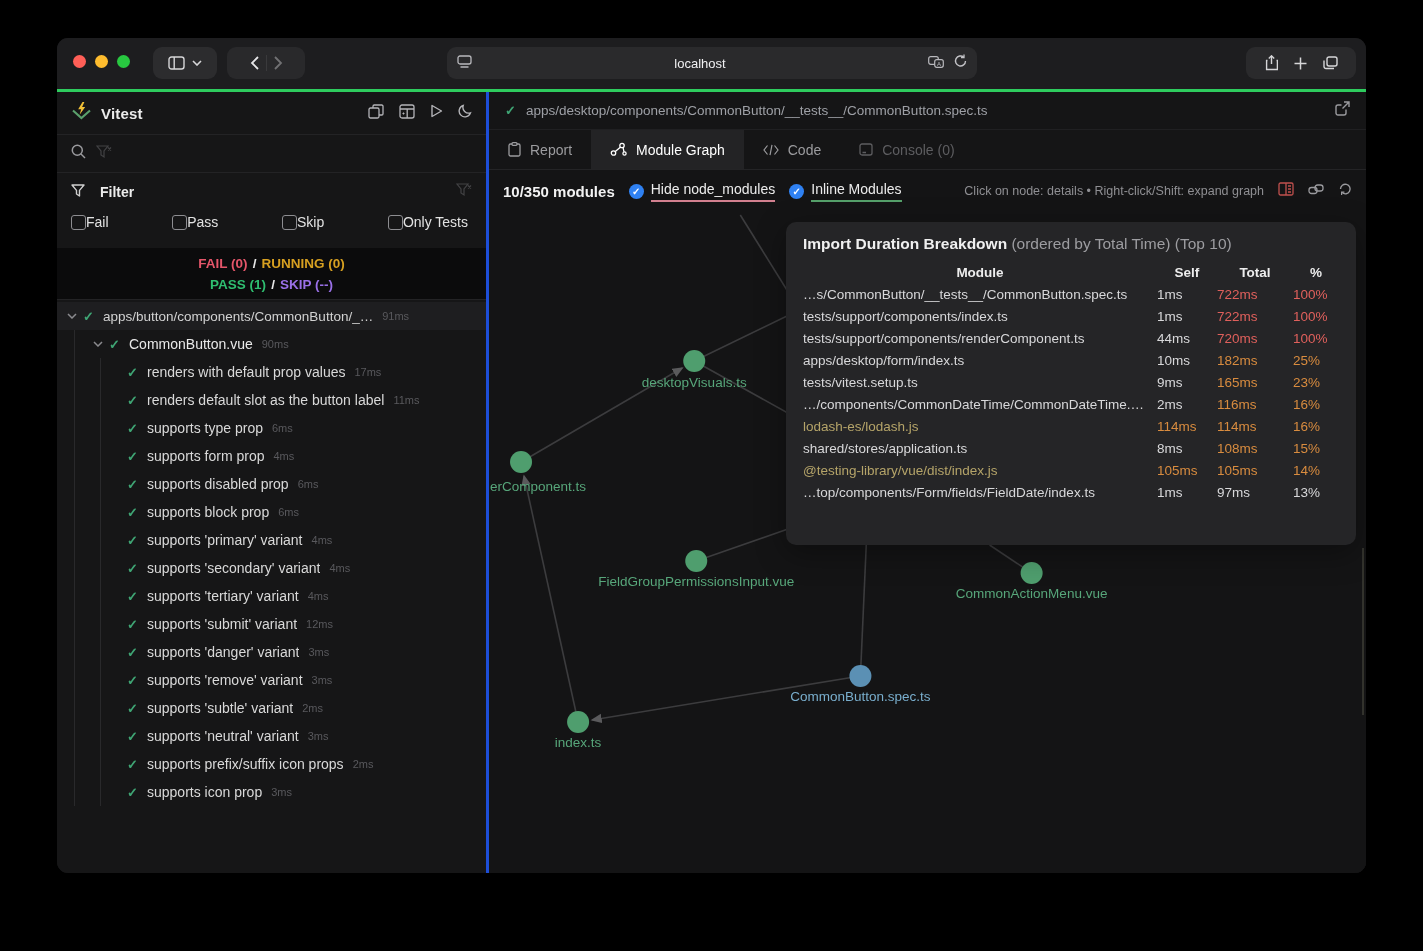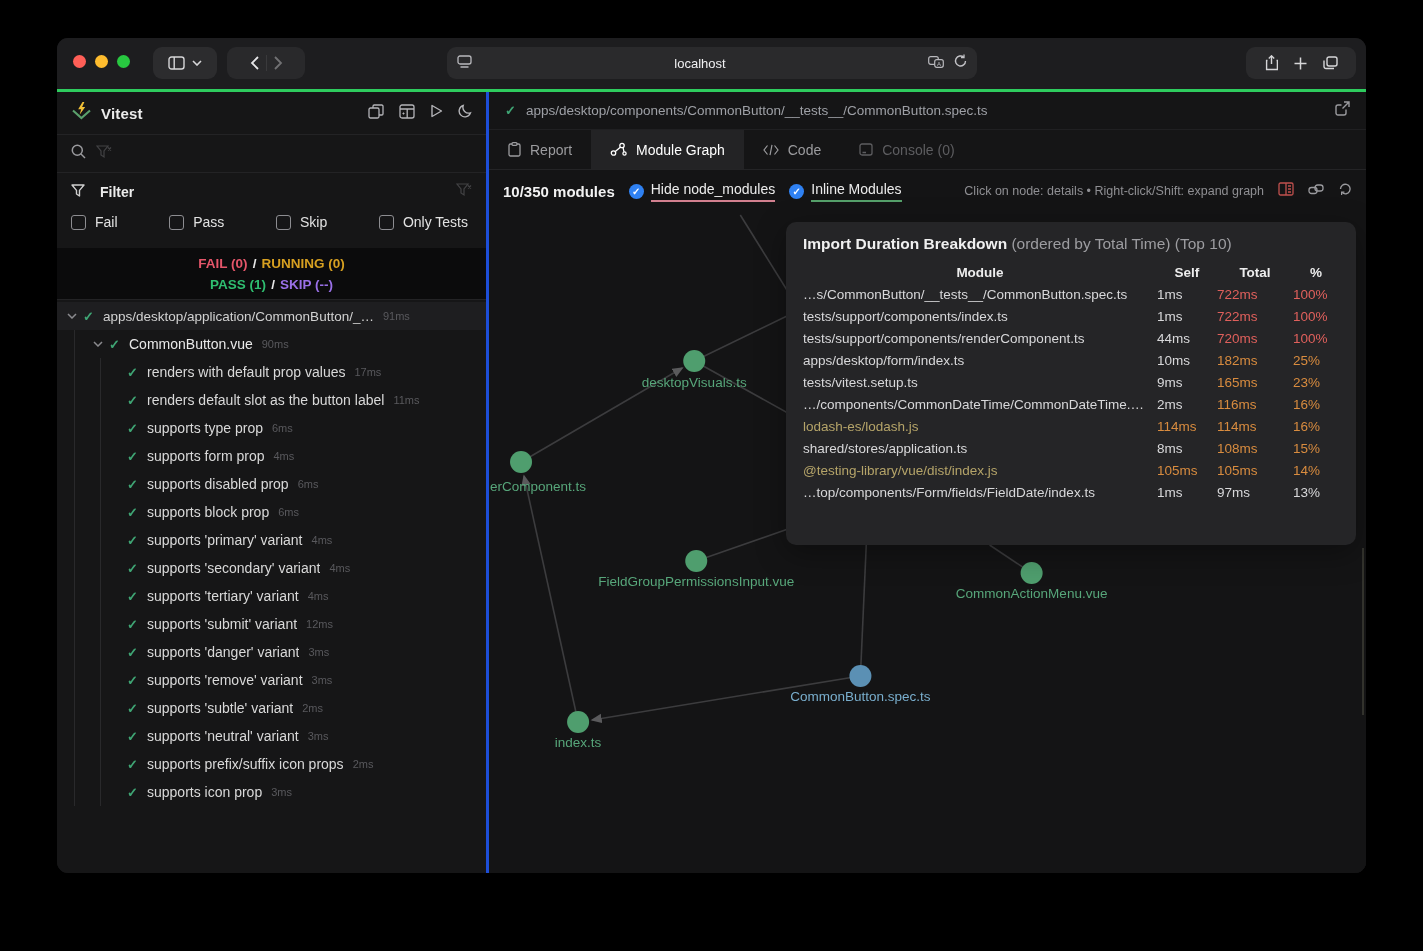--- a/index.html
+++ b/index.html
@@ -39,21 +39,21 @@
   
   .sb-header{height:43px;display:flex;align-items:center;padding:0 14px;gap:9px;border-bottom:1px solid #232325;}
   .sb-title{font-size:15px;color:#ececec;font-weight:700;letter-spacing:.2px;}
   .sb-hicons{margin-left:auto;display:flex;align-items:center;gap:15px;color:#b4b4b8;}
   .sb-search{height:38px;display:flex;align-items:center;gap:10px;padding:0 14px;border-bottom:1px solid #232325;color:#8b8b8f;}
   .sb-search input{flex:1;background:transparent;border:0;outline:none;color:#d0d0d0;font-size:14px;font-family:"Liberation Sans",sans-serif;}
   .sb-search input::placeholder{color:#8b8b8f;}
   .sb-filter{height:75px;padding:10px 14px 8px;}
   .filter-head{display:flex;align-items:center;gap:15px;color:#ececec;font-weight:700;font-size:14px;}
   .filter-opts{display:flex;align-items:center;justify-content:space-between;margin-top:14px;padding-right:4px;}
-  .fopt{display:flex;align-items:flex-end;gap:9px;color:#e2e2e2;font-size:14px;cursor:default;}
+  .fopt{display:flex;align-items:flex-end;color:#e2e2e2;font-size:14px;cursor:default;}
   .cb{width:15px;height:15px;border:1.5px solid #8d8d91;border-radius:3px;background:transparent;}
   .sb-status{height:52px;background:#0b0b0c;border-bottom:1px solid #232325;display:flex;flex-direction:column;
     align-items:center;justify-content:center;font-weight:700;font-size:13.5px;line-height:21px;}
   .st-fail{color:#e5566a}.st-run{color:#d7a021}.st-pass{color:#2fbe70}.st-skip{color:#9a70e8}.st-sep{color:#e8e8e8;padding:0 5px}
   .sb-tree{flex:1;position:relative;overflow:hidden;padding-top:2px;}
   .guide{position:absolute;width:1px;background:#29292b;}
   .trow{height:28px;display:flex;align-items:center;font-size:14px;color:#dcdcdc;}
   .trow.lvl0{padding-left:10px;font-size:13.5px;color:#d2d2d2;}
   .trow.lvl1{padding-left:36px;color:#e9e9e9;}
   .trow.lvl2{padding-left:54px;color:#d9d9d9;}
@@ -304,21 +304,21 @@
           <div class="guide" style="left:17px;top:30px;height:476px"></div>
           <div class="guide" style="left:43px;top:58px;height:448px"></div>
 
             <div class="trow selected lvl0">
               <span class="chev">
                 <svg width="10" height="6" viewBox="0 0 10 6" fill="none" stroke="#8a8a8e" stroke-width="1.5">
                   <path d="M1 1l4 4 4-4"></path>
                 </svg>
               </span>
               <span class="tick">✓</span>
-              <span class="tname">apps/desktop/application/CommonButton/_…</span>
+              <span class="tname">apps/button/components/CommonButton/_…</span>
               <span class="ttime">91ms</span>
             </div>
 
             <div class="trow lvl1">
               <span class="chev">
                 <svg width="10" height="6" viewBox="0 0 10 6" fill="none" stroke="#8a8a8e" stroke-width="1.5">
                   <path d="M1 1l4 4 4-4"></path>
                 </svg>
               </span>
               <span class="tick">✓</span>

